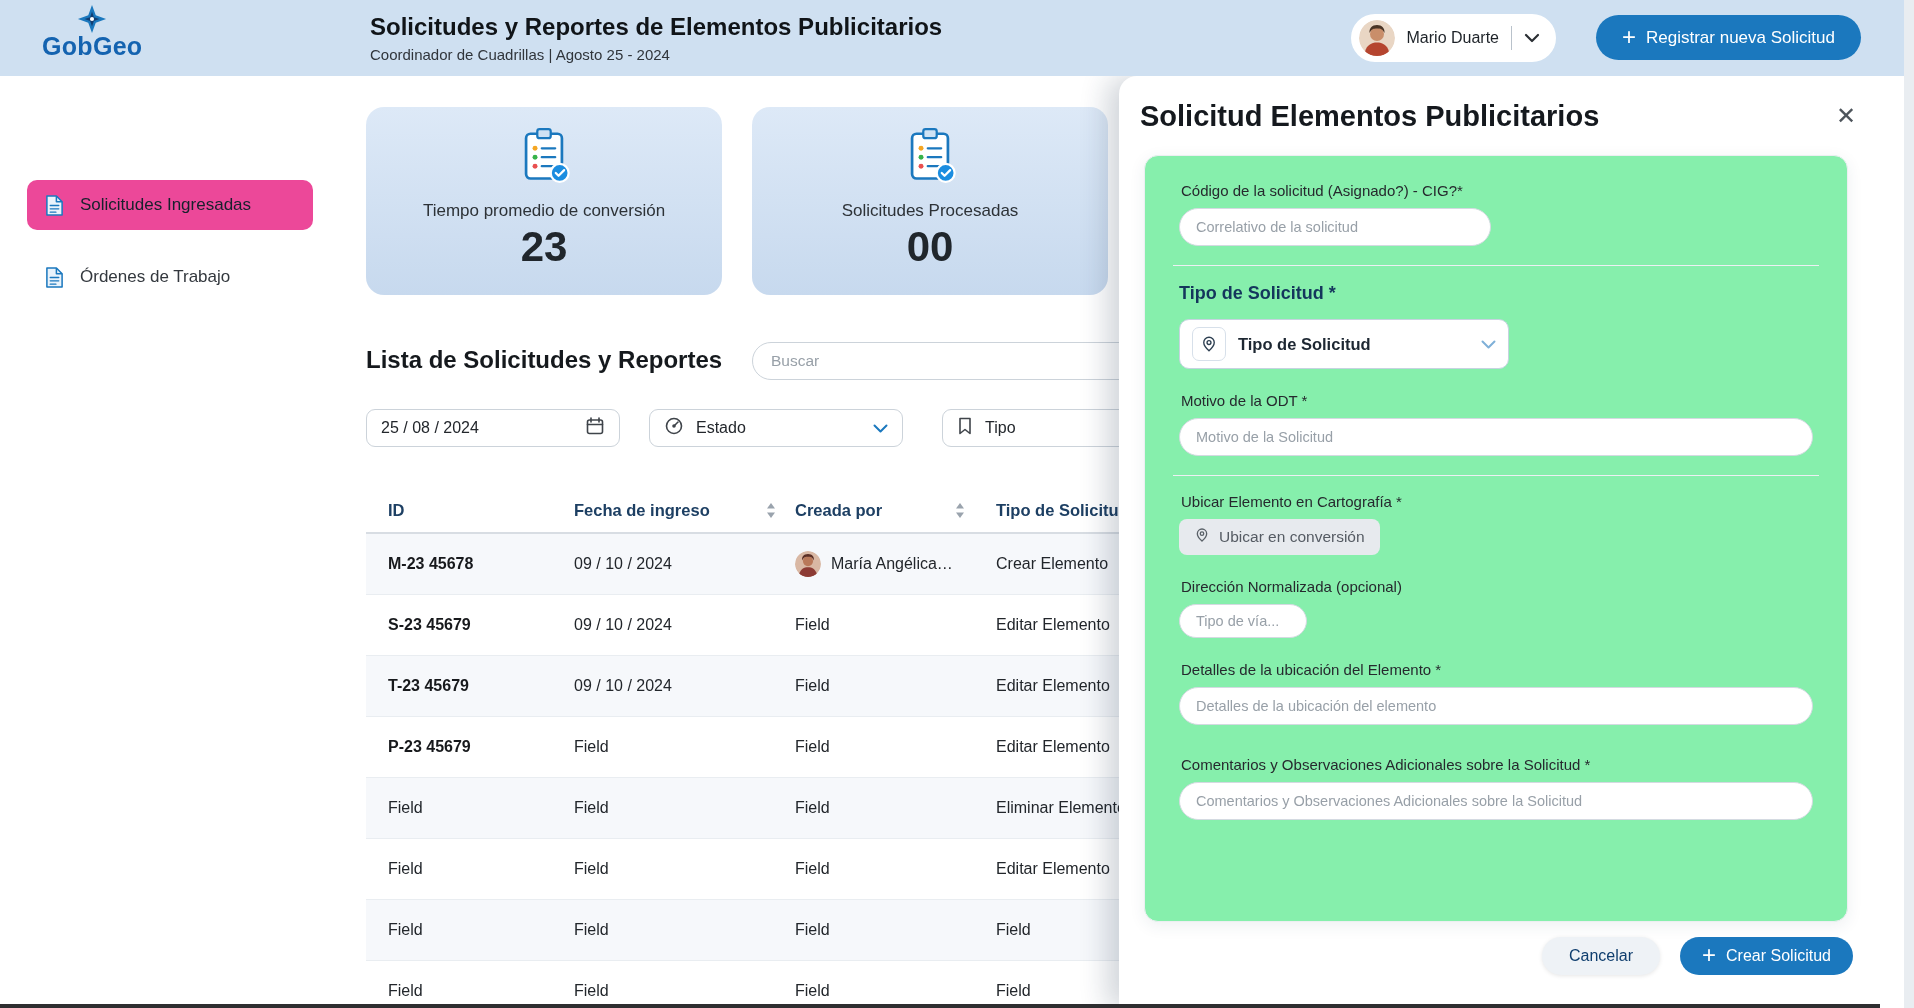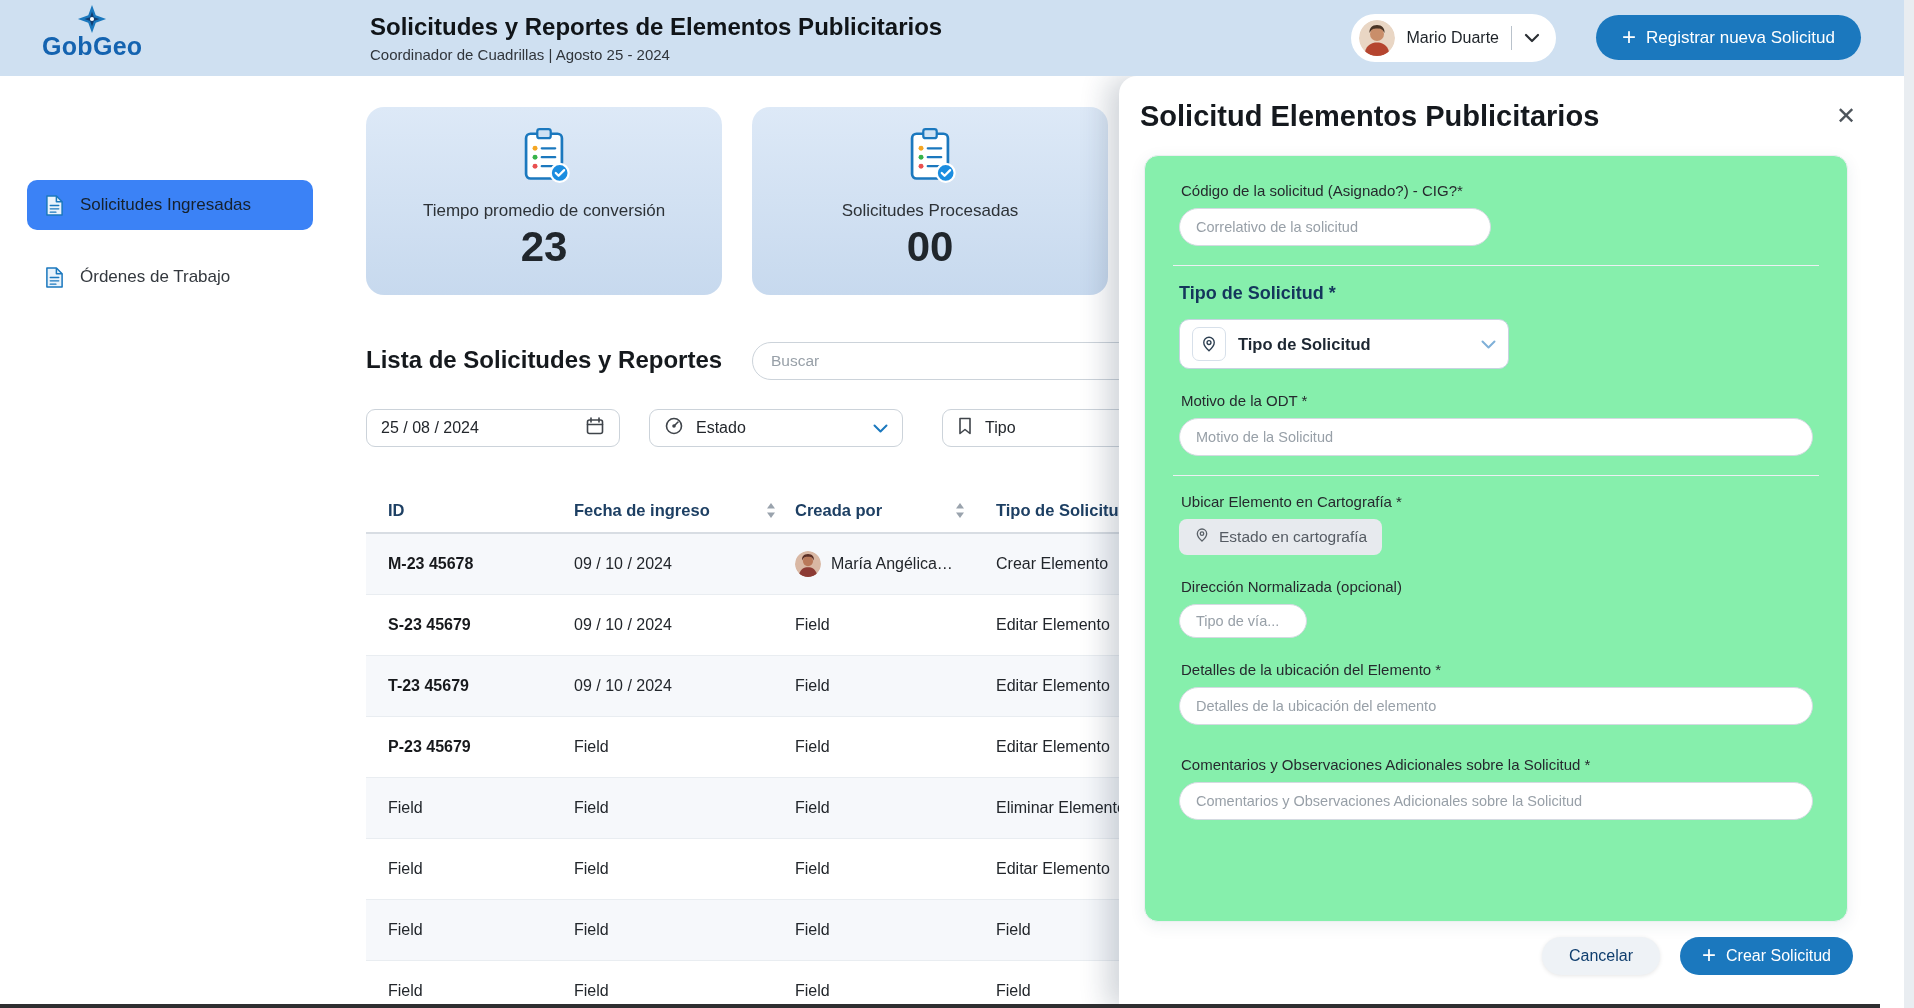--- a/index.html
+++ b/index.html
@@ -21,21 +21,21 @@
   .btn{border:none;cursor:pointer;font-family:inherit;}
   .btn-primary{background:#1b78be;color:#fff;border-radius:24px;display:flex;align-items:center;gap:10px;}
   .register{position:absolute;right:43px;top:15px;height:45px;padding:0 26px;font-size:17px;}
   .plus-glyph{font-size:24px;font-weight:400;line-height:0;position:relative;top:-1px;}
 
   
   .sidebar{position:absolute;top:76px;left:0;width:342px;bottom:0;background:#fff;z-index:5;}
   .nav-item{position:absolute;left:27px;width:286px;height:50px;border-radius:10px;display:flex;
             align-items:center;gap:16px;padding:0 18px;box-sizing:border-box;cursor:pointer;
             font-size:17px;color:#33383e;}
-  .nav-item.active{background:#3b82f6;color:#16212c;font-weight:400;}
+  .nav-item.active{background:#ec4899;color:#16212c;font-weight:400;}
   .nav-icon{display:flex;align-items:center;}
 
   
   .main{position:absolute;top:76px;left:342px;right:0;bottom:0;background:#fff;z-index:1;}
   .stat-card{position:absolute;top:31px;width:356px;height:188px;border-radius:18px;
              background:linear-gradient(180deg,#dde9f7 0%,#c7d9ee 100%);
              display:flex;flex-direction:column;align-items:center;}
   .card1{left:24px;} .card2{left:410px;}
   .stat-icon{margin-top:20px;}
   .stat-label{margin-top:14px;font-size:17px;color:#2d3237;}
@@ -376,21 +376,21 @@
 
 
       <div class="f-label">Ubicar Elemento en Cartografía *</div>
       <button class="chip">
         <span>
           <svg width="16" height="16" viewBox="0 0 24 24" fill="none" stroke="#5a6168" stroke-width="2">
             <path d="M12 21s-7-6.2-7-11a7 7 0 1 1 14 0c0 4.8-7 11-7 11z"></path>
               <circle cx="12" cy="10" r="2.6"></circle>
           </svg>
         </span>
-        <span>Estado en cartografía</span>
+        <span>Ubicar en conversión</span>
       </button>
 
       <div class="f-label gap-top">Dirección Normalizada (opcional)</div>
       <input class="pill-input w-via" type="text" placeholder="Tipo de vía..." style="">
 
       <div class="f-label gap-top">Detalles de la ubicación del Elemento *</div>
       <input class="pill-input w-full" type="text" placeholder="Detalles de la ubicación del elemento" style="">
 
       <div class="f-label" style="margin-top:31px;">Comentarios y Observaciones Adicionales sobre la Solicitud *</div>
       <input class="pill-input w-full" type="text" placeholder="Comentarios y Observaciones Adicionales sobre la Solicitud" style="">

